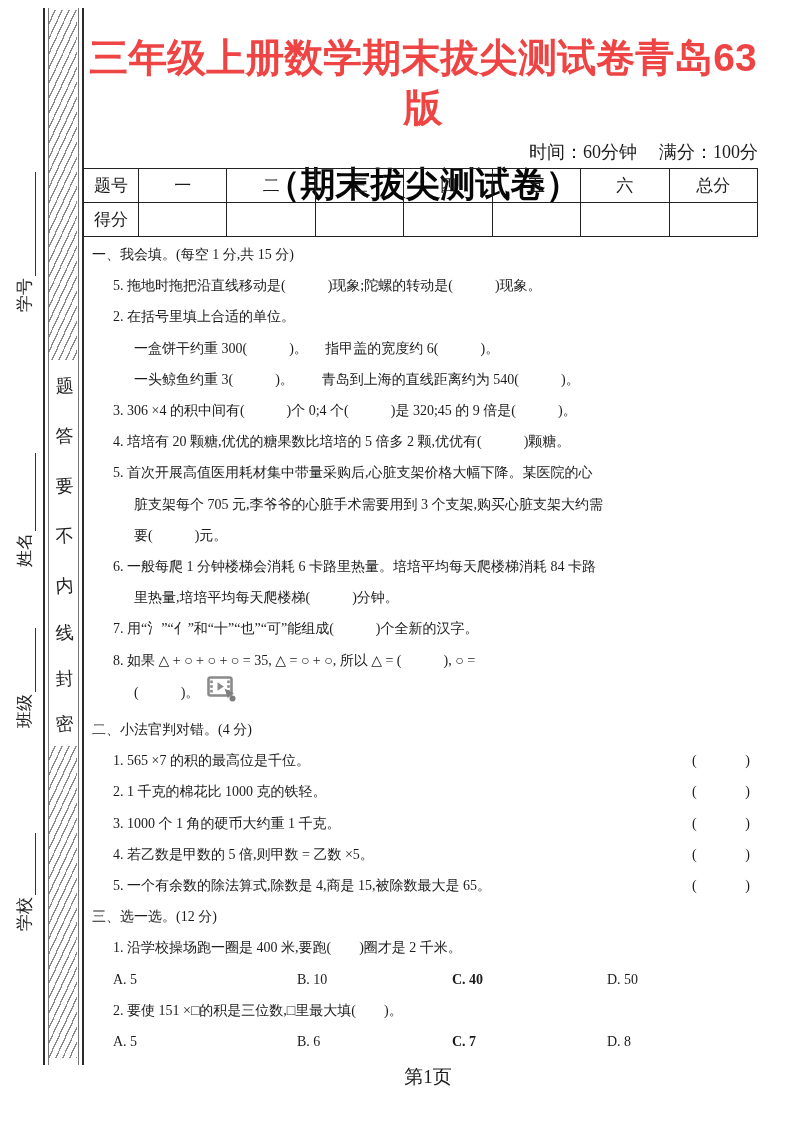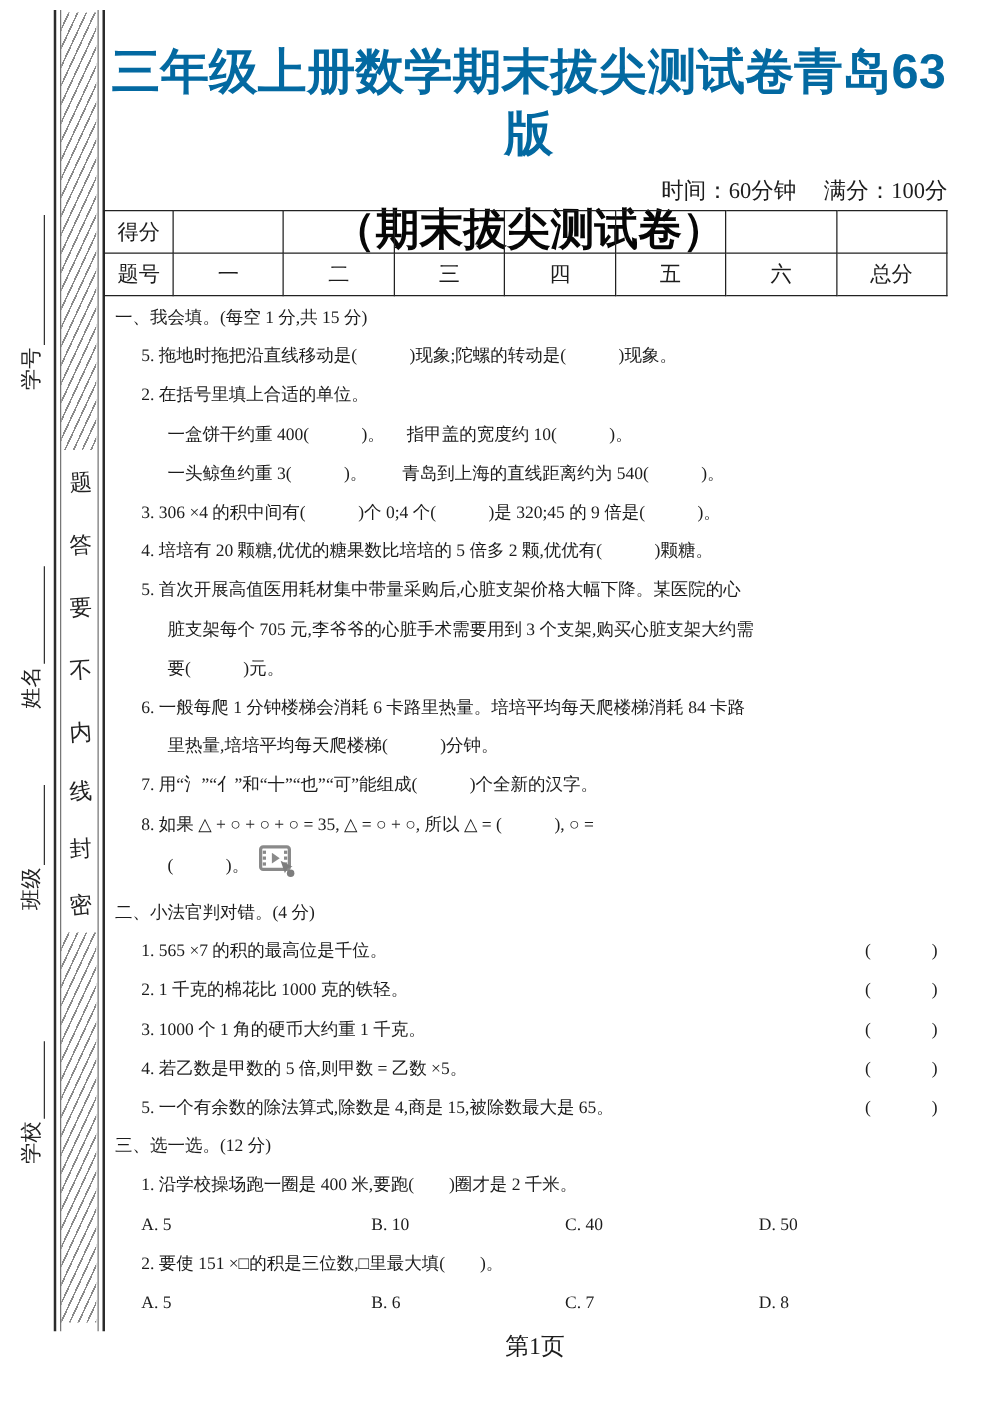--- a/index.html
+++ b/index.html
@@ -18,37 +18,37 @@
     position:absolute;left:51px;width:27px;text-align:center;
     font-size:18px;color:#222;transform:rotate(-4deg);
   }
   .rot-label{
     position:absolute;height:30px;transform:rotate(-90deg);transform-origin:0 0;
     display:flex;align-items:flex-end;font-size:17px;white-space:nowrap;color:#222;
   }
   .rot-label .blank{display:inline-block;border-bottom:1.4px solid #333;height:15px;margin-left:2px;}
   
   .title-block{position:absolute;left:85px;top:33px;width:676px;text-align:center;}
-  .title-1{font-family:"Liberation Sans","DejaVu Sans",sans-serif;font-weight:900;font-size:39px;line-height:50px;letter-spacing:0px;color:#0369a1;}
+  .title-1{font-family:"Liberation Sans","DejaVu Sans",sans-serif;font-weight:900;font-size:39px;line-height:50px;letter-spacing:0px;color:#ef4444;}
   .title-2{font-family:"Liberation Sans","DejaVu Sans",sans-serif;font-weight:900;font-size:35px;line-height:47px;color:#060606;margin-top:27px;}
   .info-line{position:absolute;left:85px;top:139px;width:673px;text-align:right;font-size:18px;line-height:26px;}
   .info-line .gap{display:inline-block;width:22px;}
   
   table.score{position:absolute;left:83px;top:168px;width:675px;border-collapse:collapse;table-layout:fixed;}
   table.score td{border:1.6px solid #222;height:33px;text-align:center;font-size:17px;padding:0;}
   
   .content{position:absolute;left:92px;top:239px;width:672px;font-size:14px;}
   .line{line-height:31.2px;white-space:nowrap;}
   .ind1{padding-left:21px;}
   .ind2{padding-left:42px;}
   .judge{position:relative;padding-left:21px;}
   .judge .brk{position:absolute;right:14px;top:0;width:58px;display:flex;justify-content:space-between;}
   .opts{position:relative;height:31.2px;}
   .opts span{position:absolute;top:0;}
-  .opt-a{left:21px;} .opt-b{left:205px;} .opt-c{left:360px;} .opt-d{left:515px;}
+  .opt-a{left:21px;} .opt-b{left:205px;} .opt-c{left:360px;font-weight:bold;} .opt-d{left:515px;}
   .vicon{display:inline-block;vertical-align:-6px;margin-left:8px;}
   .footer{position:absolute;left:92px;top:1064px;width:672px;text-align:center;font-size:19px;}
 </style>
 </head>
 <body>
 
 <div>
 
   <div class="rot-label" style="left:6px;top:312px;width:168px;">
     <span>学号</span>
@@ -100,48 +100,48 @@
       <col>
       <col>
       <col>
       <col>
       <col>
       <col>
       <col>
   </colgroup>
   <tbody>
       <tr>
-    <td>得分</td>
-    <td></td>
-    <td></td>
-    <td></td>
-    <td></td>
-    <td></td>
-    <td></td>
-    <td></td>
-  </tr>
-  <tr>
     <td>题号</td>
     <td>一</td>
     <td>二</td>
     <td>三</td>
     <td>四</td>
     <td>五</td>
     <td>六</td>
     <td>总分</td>
   </tr>
+  <tr>
+    <td>得分</td>
+    <td></td>
+    <td></td>
+    <td></td>
+    <td></td>
+    <td></td>
+    <td></td>
+    <td></td>
+  </tr>
 </tbody>
   </table>
 
 <div class="content">
 
   <div class="line">一、我会填。(每空 1 分,共 15 分)</div>
   <div class="line ind1">5. 拖地时拖把沿直线移动是(　　　)现象;陀螺的转动是(　　　)现象。</div>
   <div class="line ind1">2. 在括号里填上合适的单位。</div>
-  <div class="line ind2">一盒饼干约重 400(　　　)。　 指甲盖的宽度约 10(　　　)。</div>
+  <div class="line ind2">一盒饼干约重 300(　　　)。　 指甲盖的宽度约 6(　　　)。</div>
   <div class="line ind2">一头鲸鱼约重 3(　　　)。　　青岛到上海的直线距离约为 540(　　　)。</div>
   <div class="line ind1">3. 306 ×4 的积中间有(　　　)个 0;4 个(　　　)是 320;45 的 9 倍是(　　　)。</div>
   <div class="line ind1">4. 培培有 20 颗糖,优优的糖果数比培培的 5 倍多 2 颗,优优有(　　　)颗糖。</div>
   <div class="line ind1">5. 首次开展高值医用耗材集中带量采购后,心脏支架价格大幅下降。某医院的心</div>
   <div class="line ind2">脏支架每个 705 元,李爷爷的心脏手术需要用到 3 个支架,购买心脏支架大约需</div>
   <div class="line ind2">要(　　　)元。</div>
   <div class="line ind1">6. 一般每爬 1 分钟楼梯会消耗 6 卡路里热量。培培平均每天爬楼梯消耗 84 卡路</div>
   <div class="line ind2">里热量,培培平均每天爬楼梯(　　　)分钟。</div>
   <div class="line ind1">7. 用“氵”“亻”和“十”“也”“可”能组成(　　　)个全新的汉字。</div>
   <div class="line ind1">8. 如果 △ + ○ + ○ + ○ = 35, △ = ○ + ○, 所以 △ = (　　　), ○ =</div>

